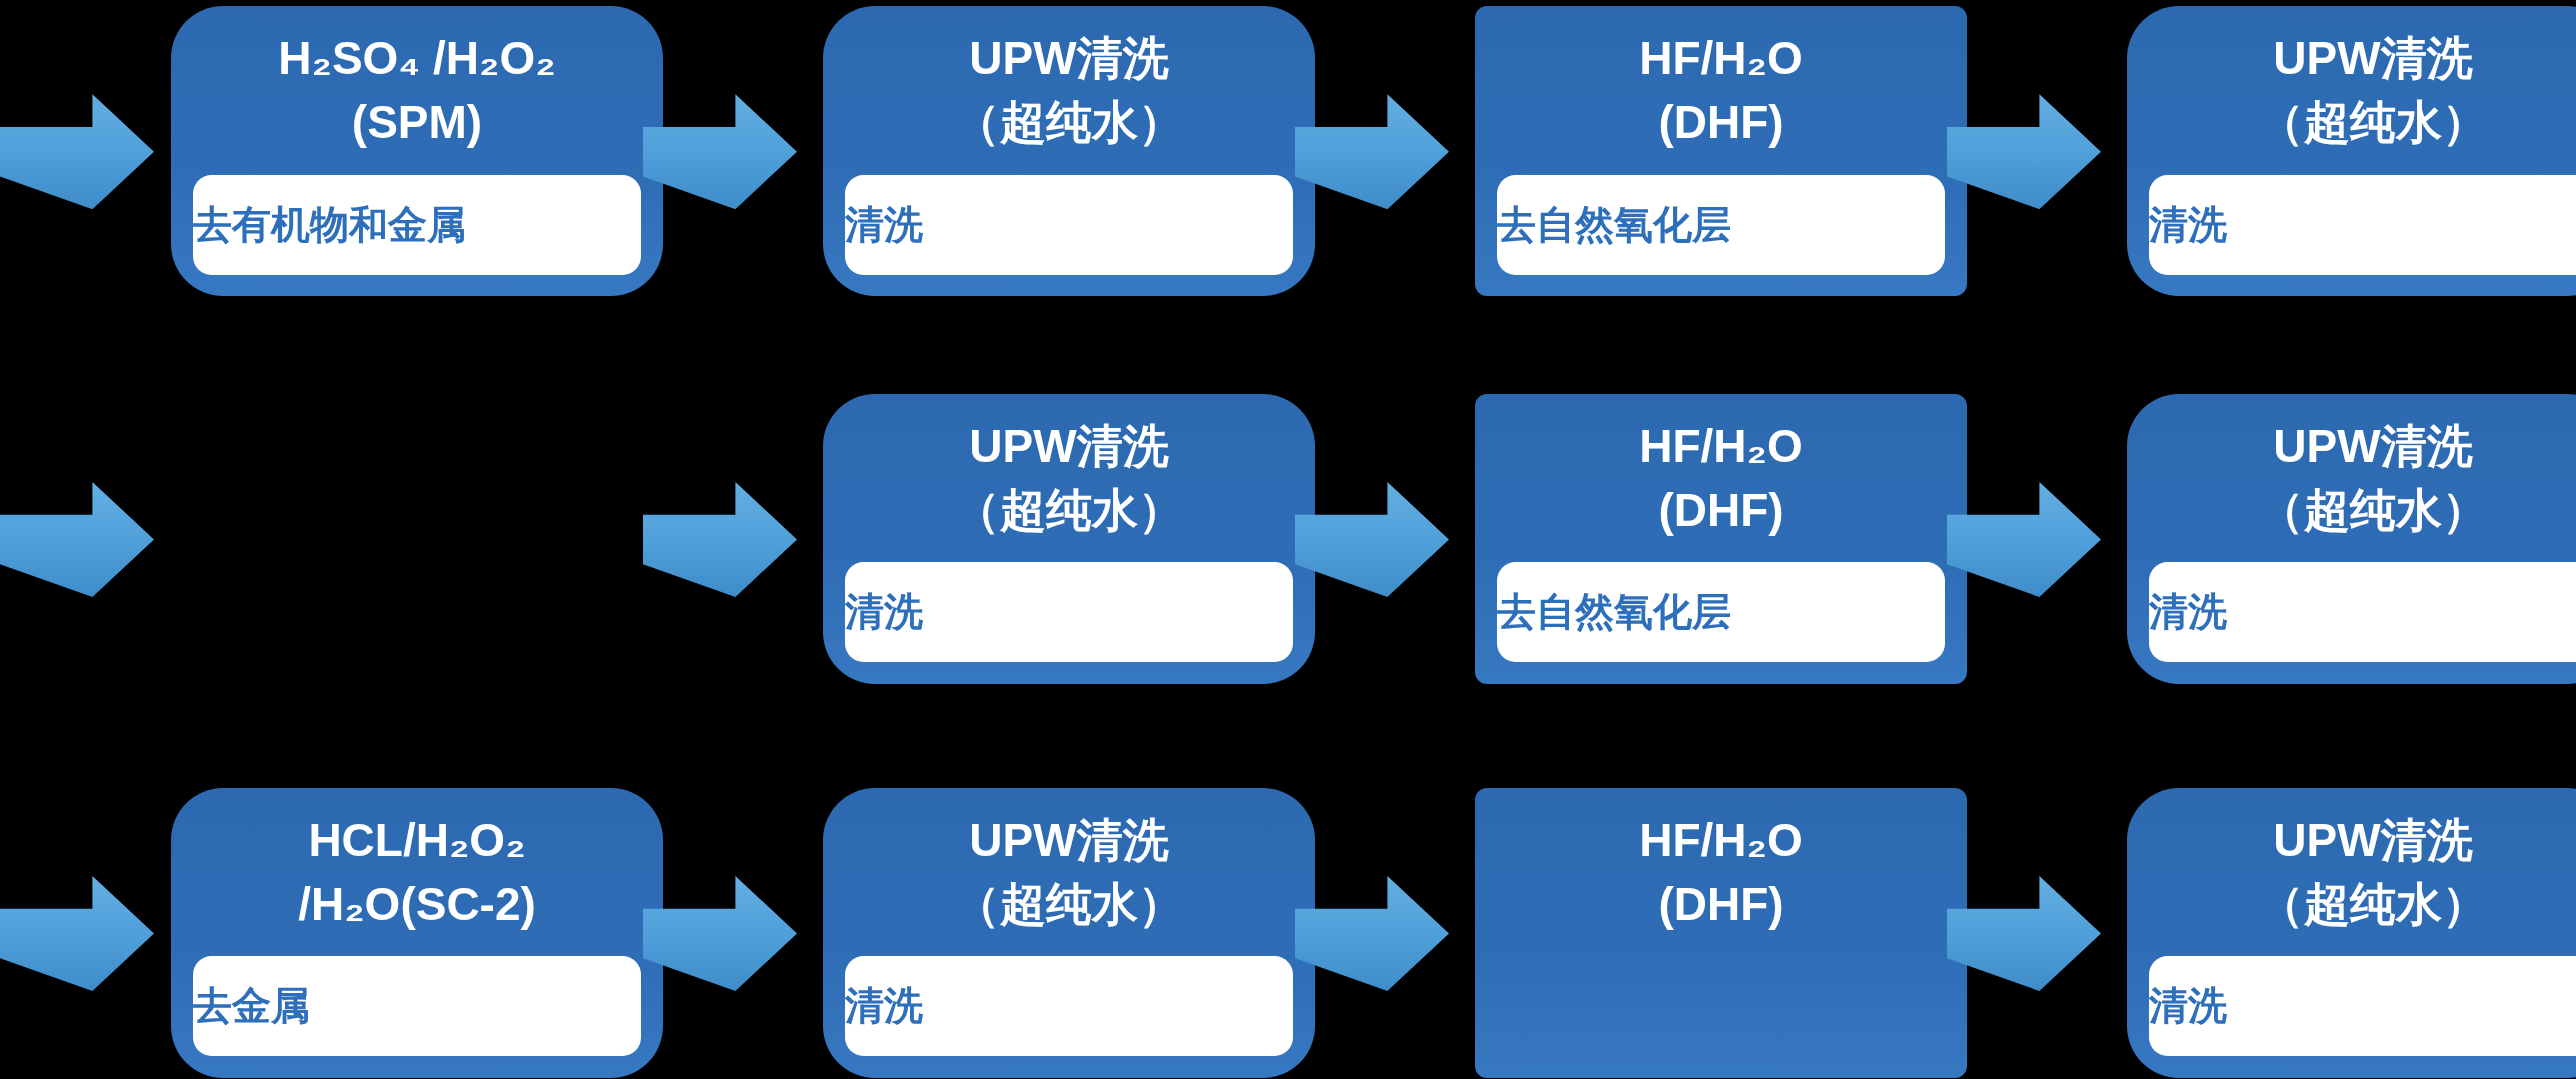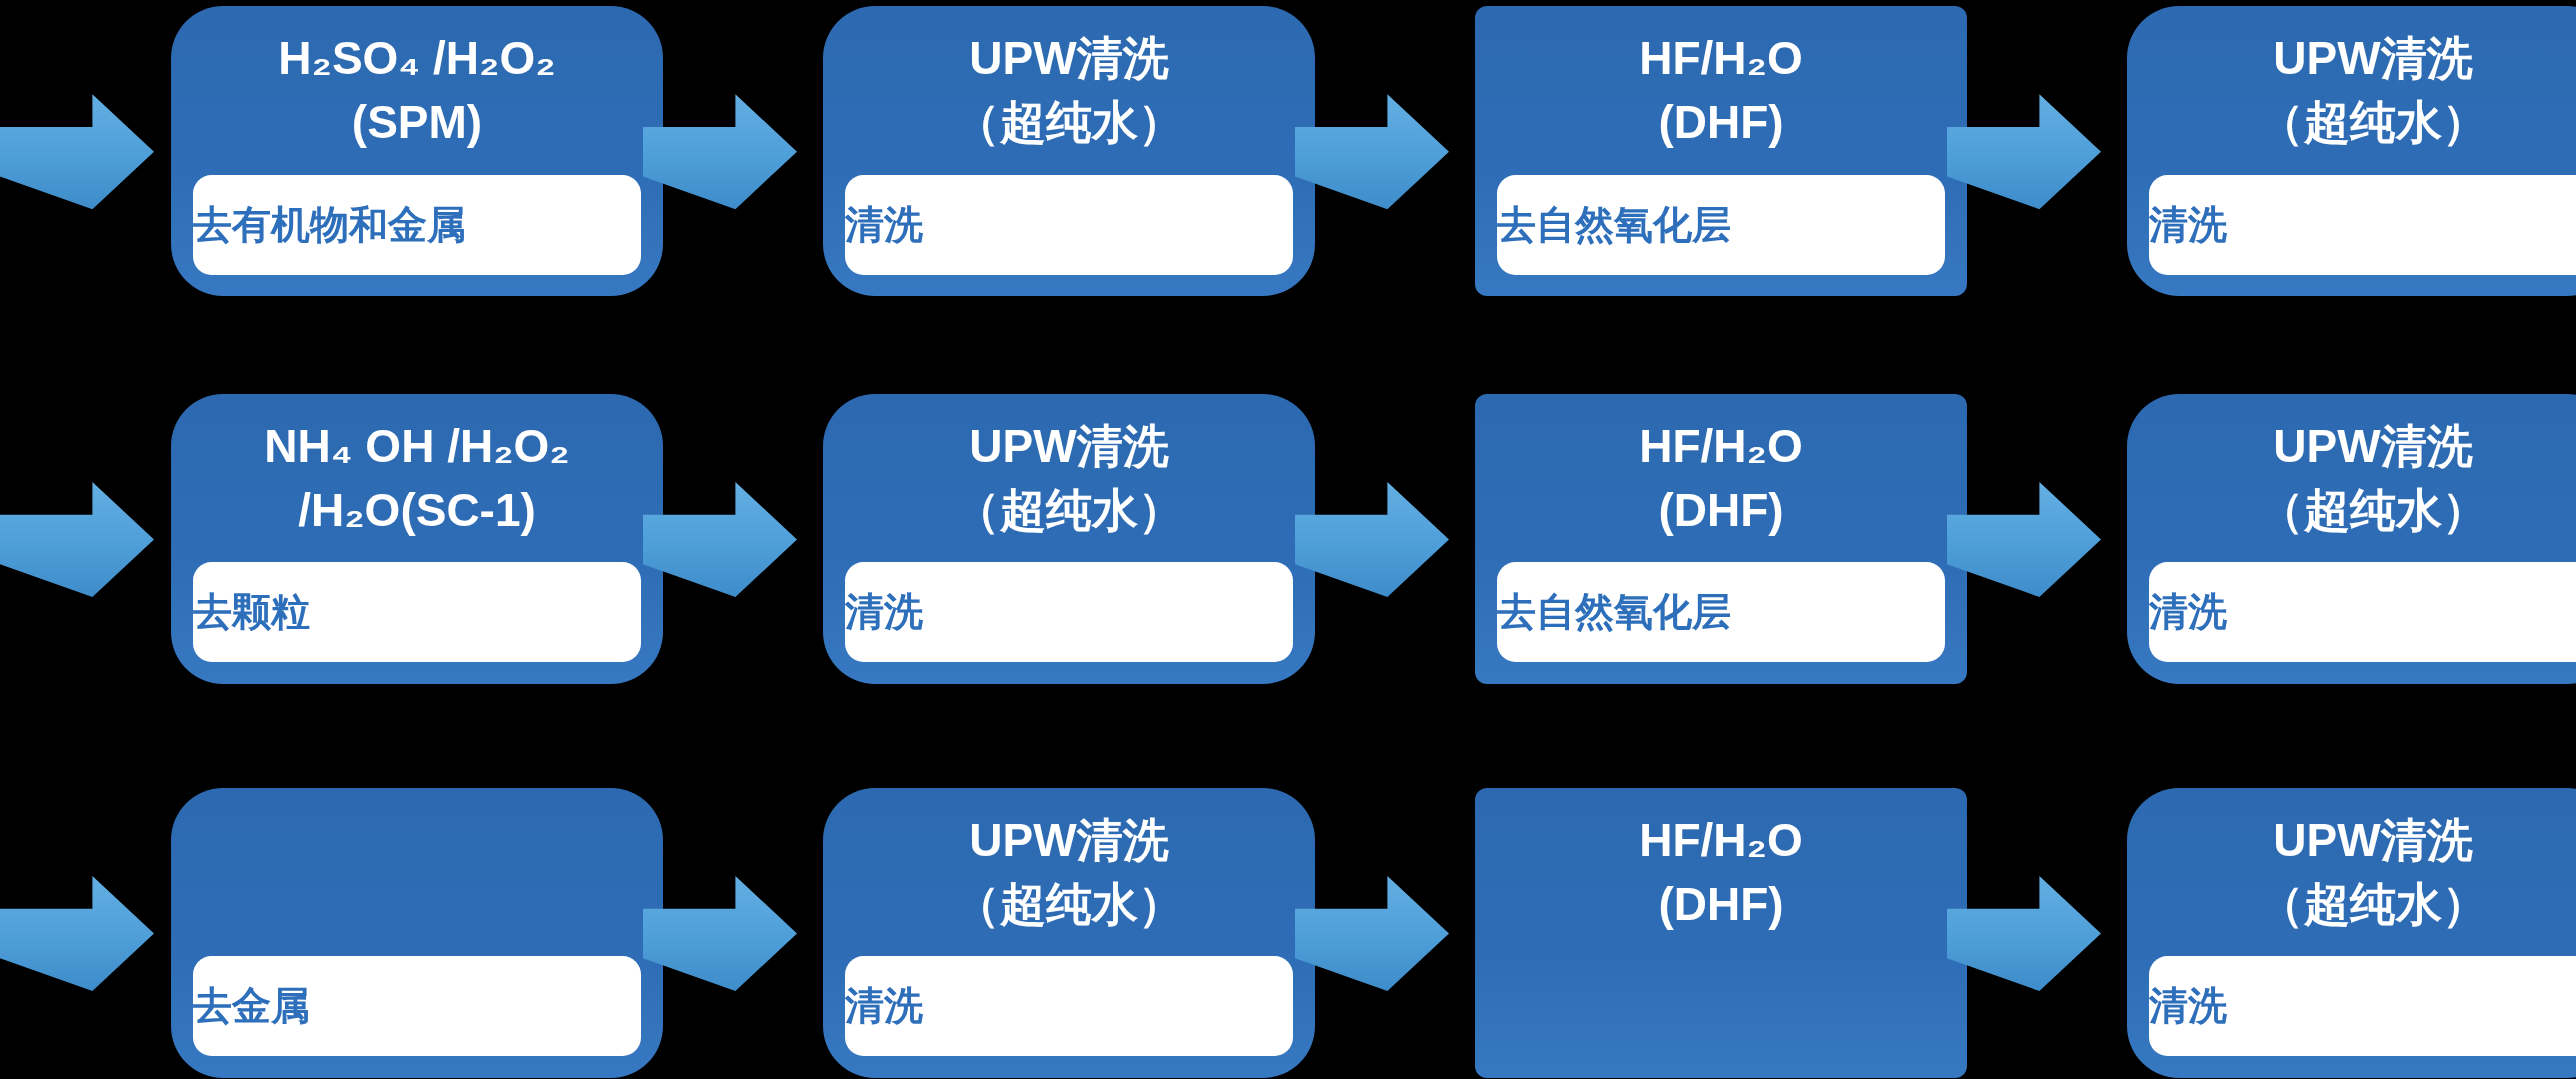--- a/index.html
+++ b/index.html
@@ -97,29 +97,20 @@
         <div>（超纯水）</div>
       </div>
       <div class="box-panel">
         <span>清洗</span>
       </div>
     </div>
   </div>
 
   <div class="flow-row r2">
     <div class="arrow a0"></div>
-    <div class="step-box c1">
-      <div class="box-title">
-        <div>NH₄ OH /H₂O₂</div>
-        <div>/H₂O(SC-1)</div>
-      </div>
-      <div class="box-panel">
-        <span>去颗粒</span>
-      </div>
-    </div>
     <div class="arrow a1"></div>
     <div class="step-box c2">
       <div class="box-title">
         <div>UPW清洗</div>
         <div>（超纯水）</div>
       </div>
       <div class="box-panel">
         <span>清洗</span>
       </div>
     </div>
@@ -141,20 +132,24 @@
       </div>
       <div class="box-panel">
         <span>清洗</span>
       </div>
     </div>
   </div>
 
   <div class="flow-row r3">
     <div class="arrow a0"></div>
     <div class="step-box c1">
+      <div class="box-title">
+        <div>HCL/H₂O₂</div>
+        <div>/H₂O(SC-2)</div>
+      </div>
       <div class="box-panel">
         <span>去金属</span>
       </div>
     </div>
     <div class="arrow a1"></div>
     <div class="step-box c2">
       <div class="box-title">
         <div>UPW清洗</div>
         <div>（超纯水）</div>
       </div>

